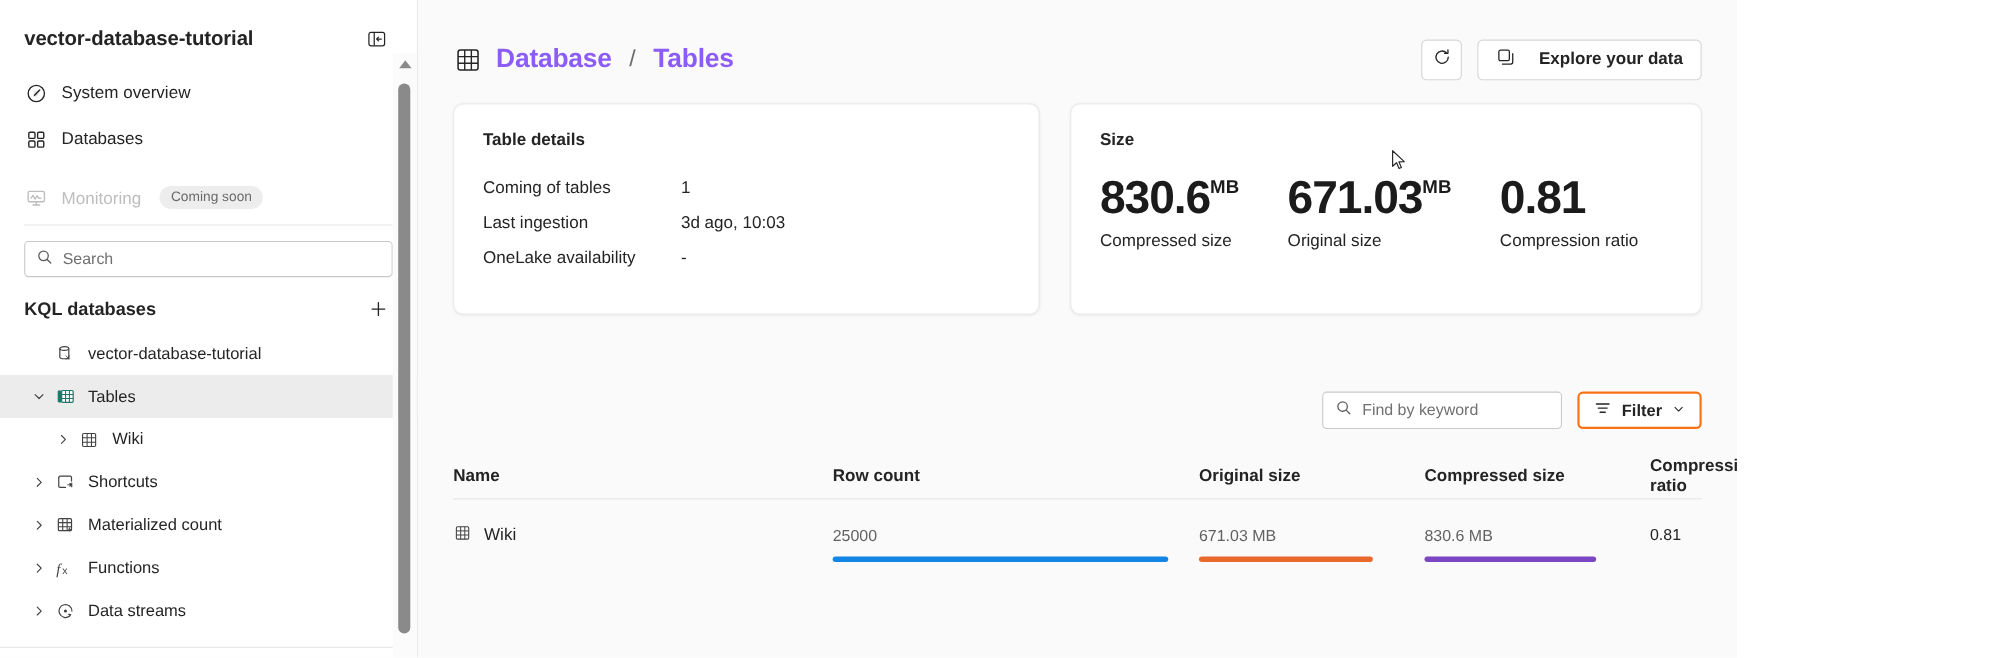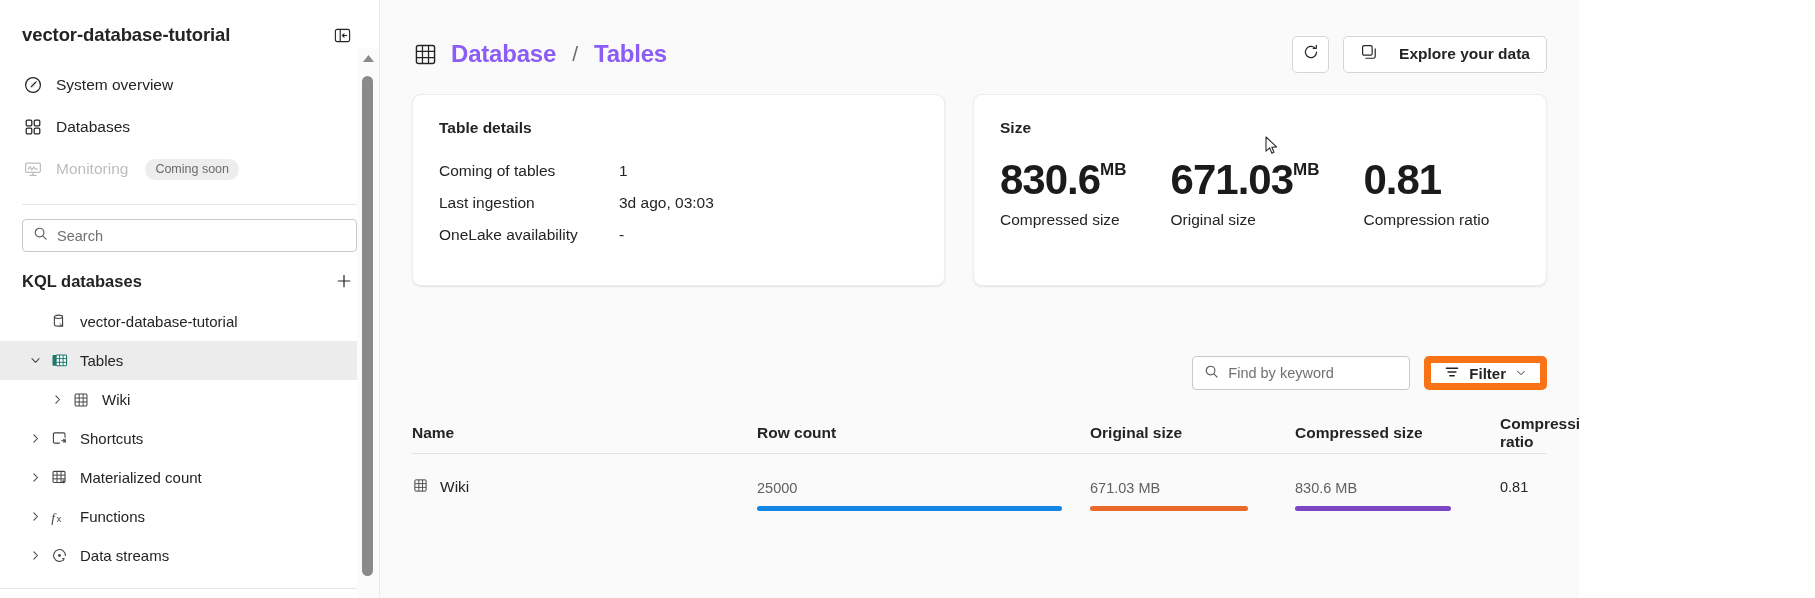--- a/index.html
+++ b/index.html
@@ -52,21 +52,21 @@
   .sb-nav-item {
     display: flex;
     align-items: center;
     gap: 13px;
     height: 42px;
     padding: 0 22px;
     cursor: pointer;
     color: #242424;
     font-size: 15.5px;
   }
-  .sb-nav-item.disabled { color: #bdbdbd; cursor: default; }
+  .sb-nav-item.disabled { color: #bdbdbd; cursor: default; align-items: flex-end; }
   .sb-nav-icon { width: 21px; height: 21px; display:flex; align-items:center; justify-content:center; flex:0 0 21px; }
   .badge-soon {
     background: #ededed;
     color: #6b6b6b;
     font-size: 12.5px;
     border-radius: 11px;
     padding: 3px 10px 4px 10px;
     margin-left: 4px;
     white-space: nowrap;
   }
@@ -304,21 +304,21 @@
     border: none; outline: none;
     font-size: 14.5px;
     font-family: inherit;
     width: 100%;
     color: #242424;
     background: transparent;
   }
   .find-box input::placeholder { color: #707070; }
   .filter-btn {
     height: 34px;
-    border: 7px solid #f97316;
+    border: 2px solid #f97316;
     border-radius: 5px;
     background: #fff;
     display: flex; align-items: center; gap: 9px;
     padding: 0 13px;
     cursor: pointer;
     font-size: 15px;
     font-weight: 700;
     color: #242424;
     font-family: inherit;
   }
@@ -615,21 +615,21 @@
     <div class="cards-row">
 
       <section class="card card-details">
         <div class="card-title">Table details</div>
         <div class="kv-row">
           <span class="kv-key">Coming of tables</span>
           <span class="kv-val">1</span>
         </div>
         <div class="kv-row">
           <span class="kv-key">Last ingestion</span>
-          <span class="kv-val">3d ago, 03:03</span>
+          <span class="kv-val">3d ago, 10:03</span>
         </div>
         <div class="kv-row">
           <span class="kv-key">OneLake availability</span>
           <span class="kv-val">-</span>
         </div>
       </section>
 
       <section class="card card-size">
         <div class="card-title">Size</div>
         <div class="metrics">

